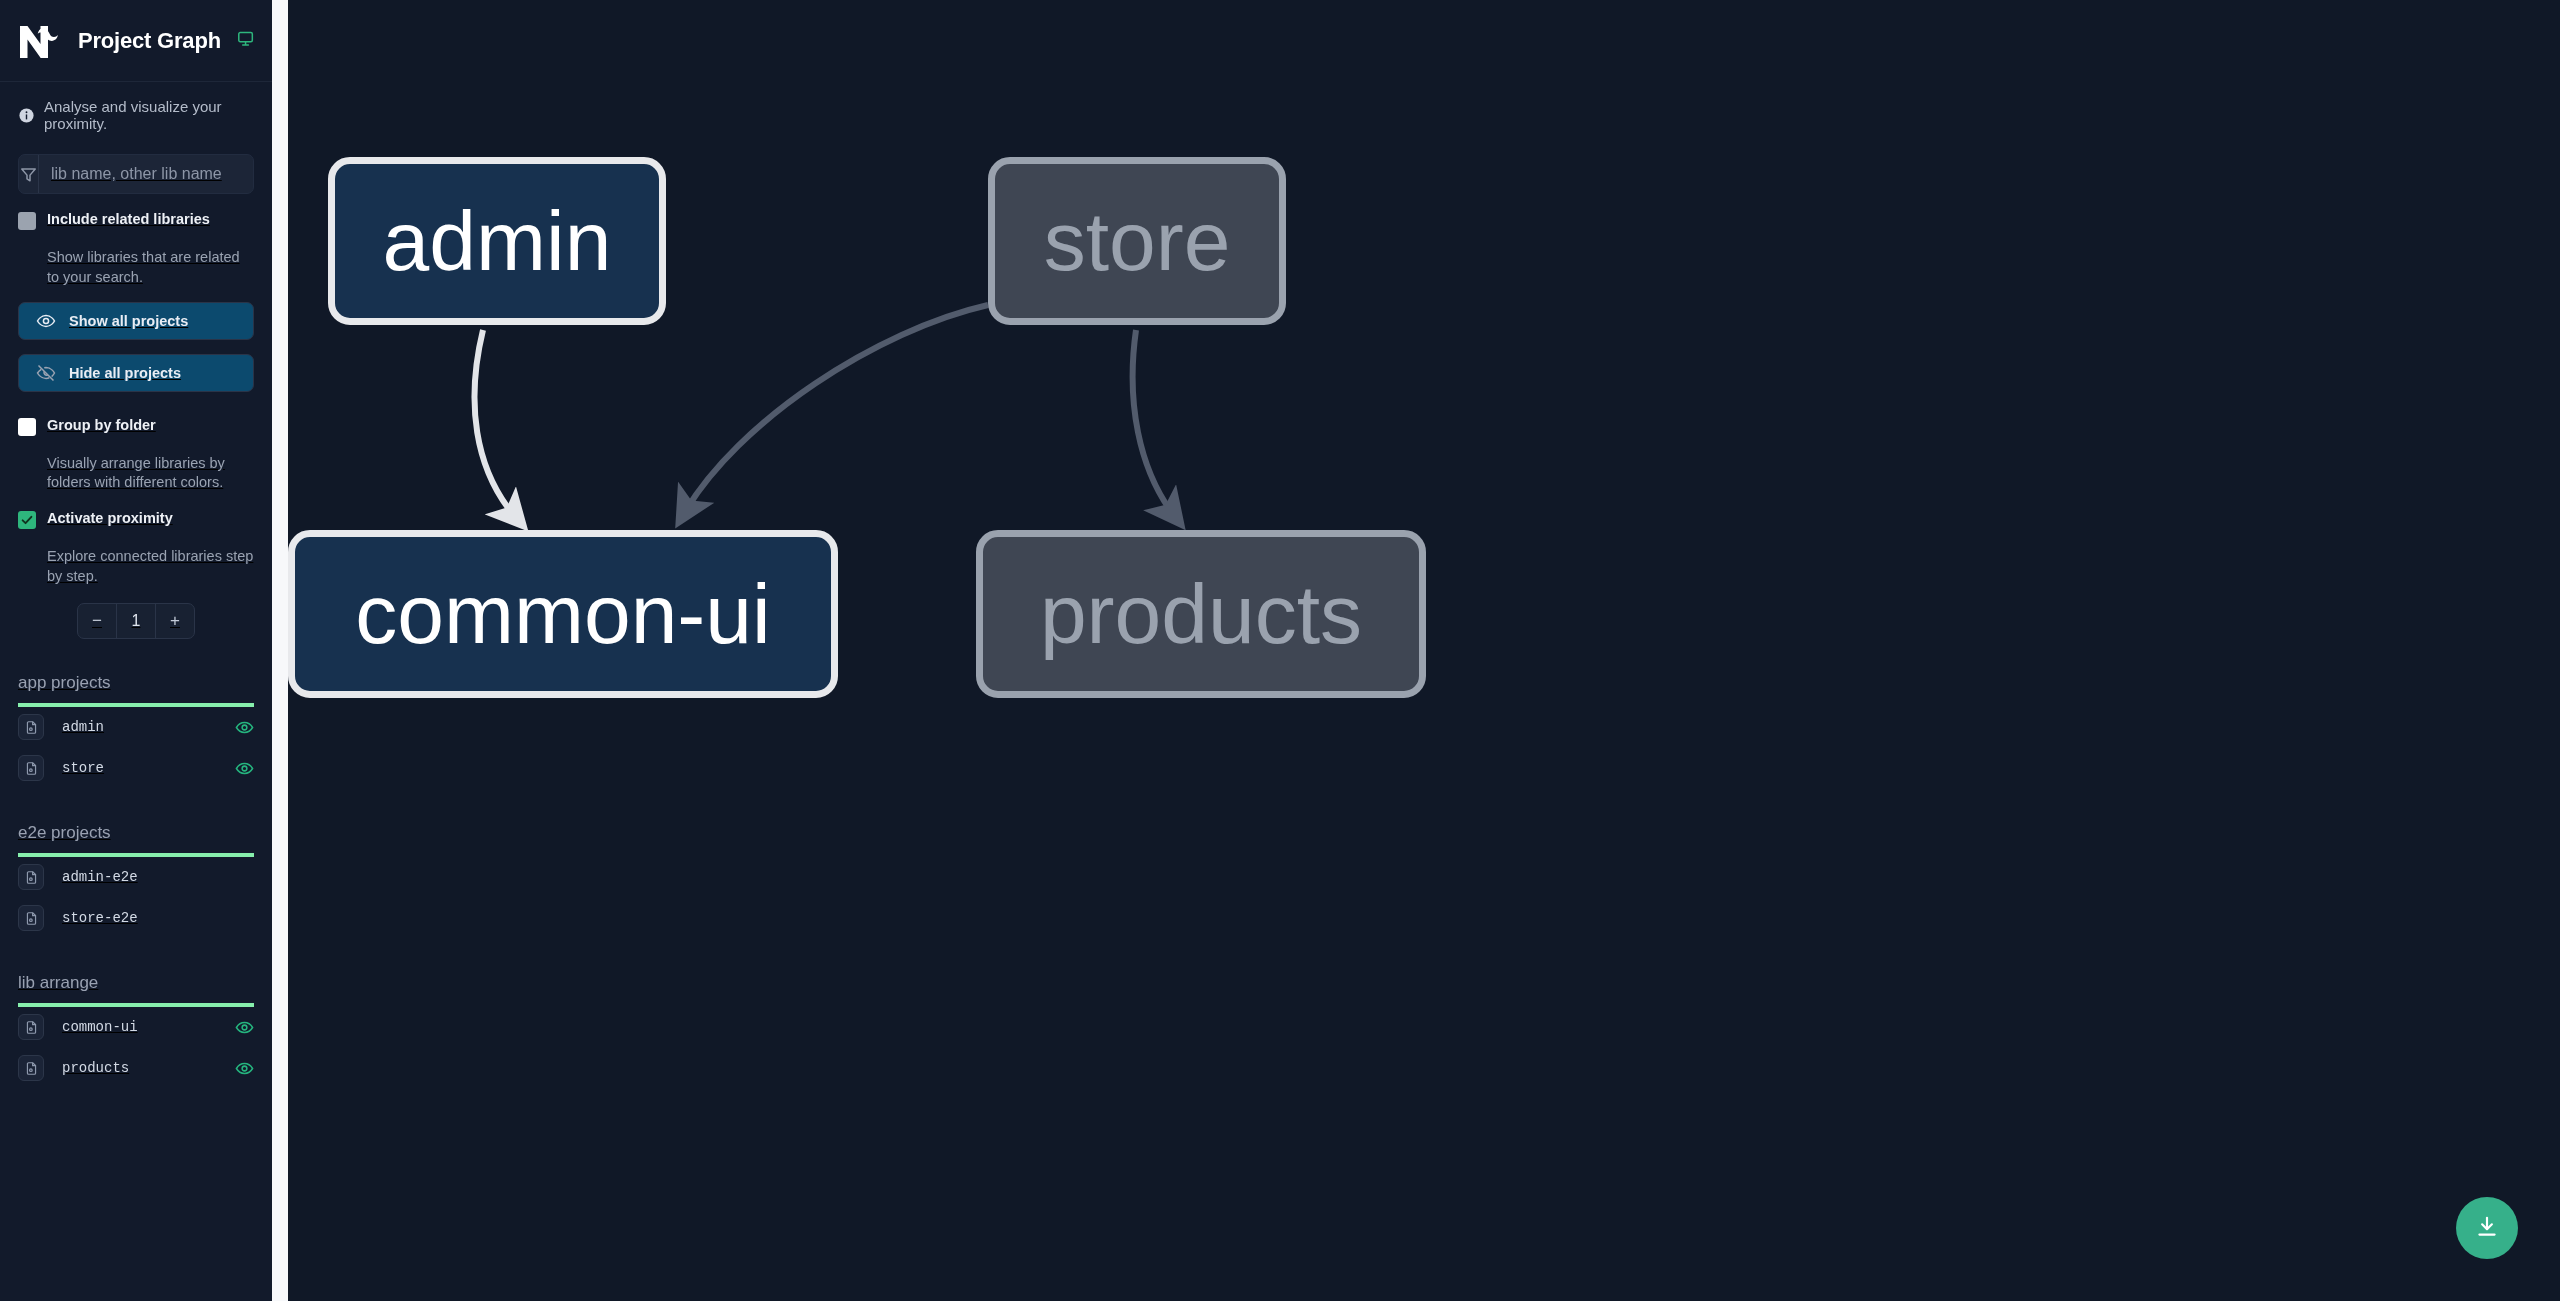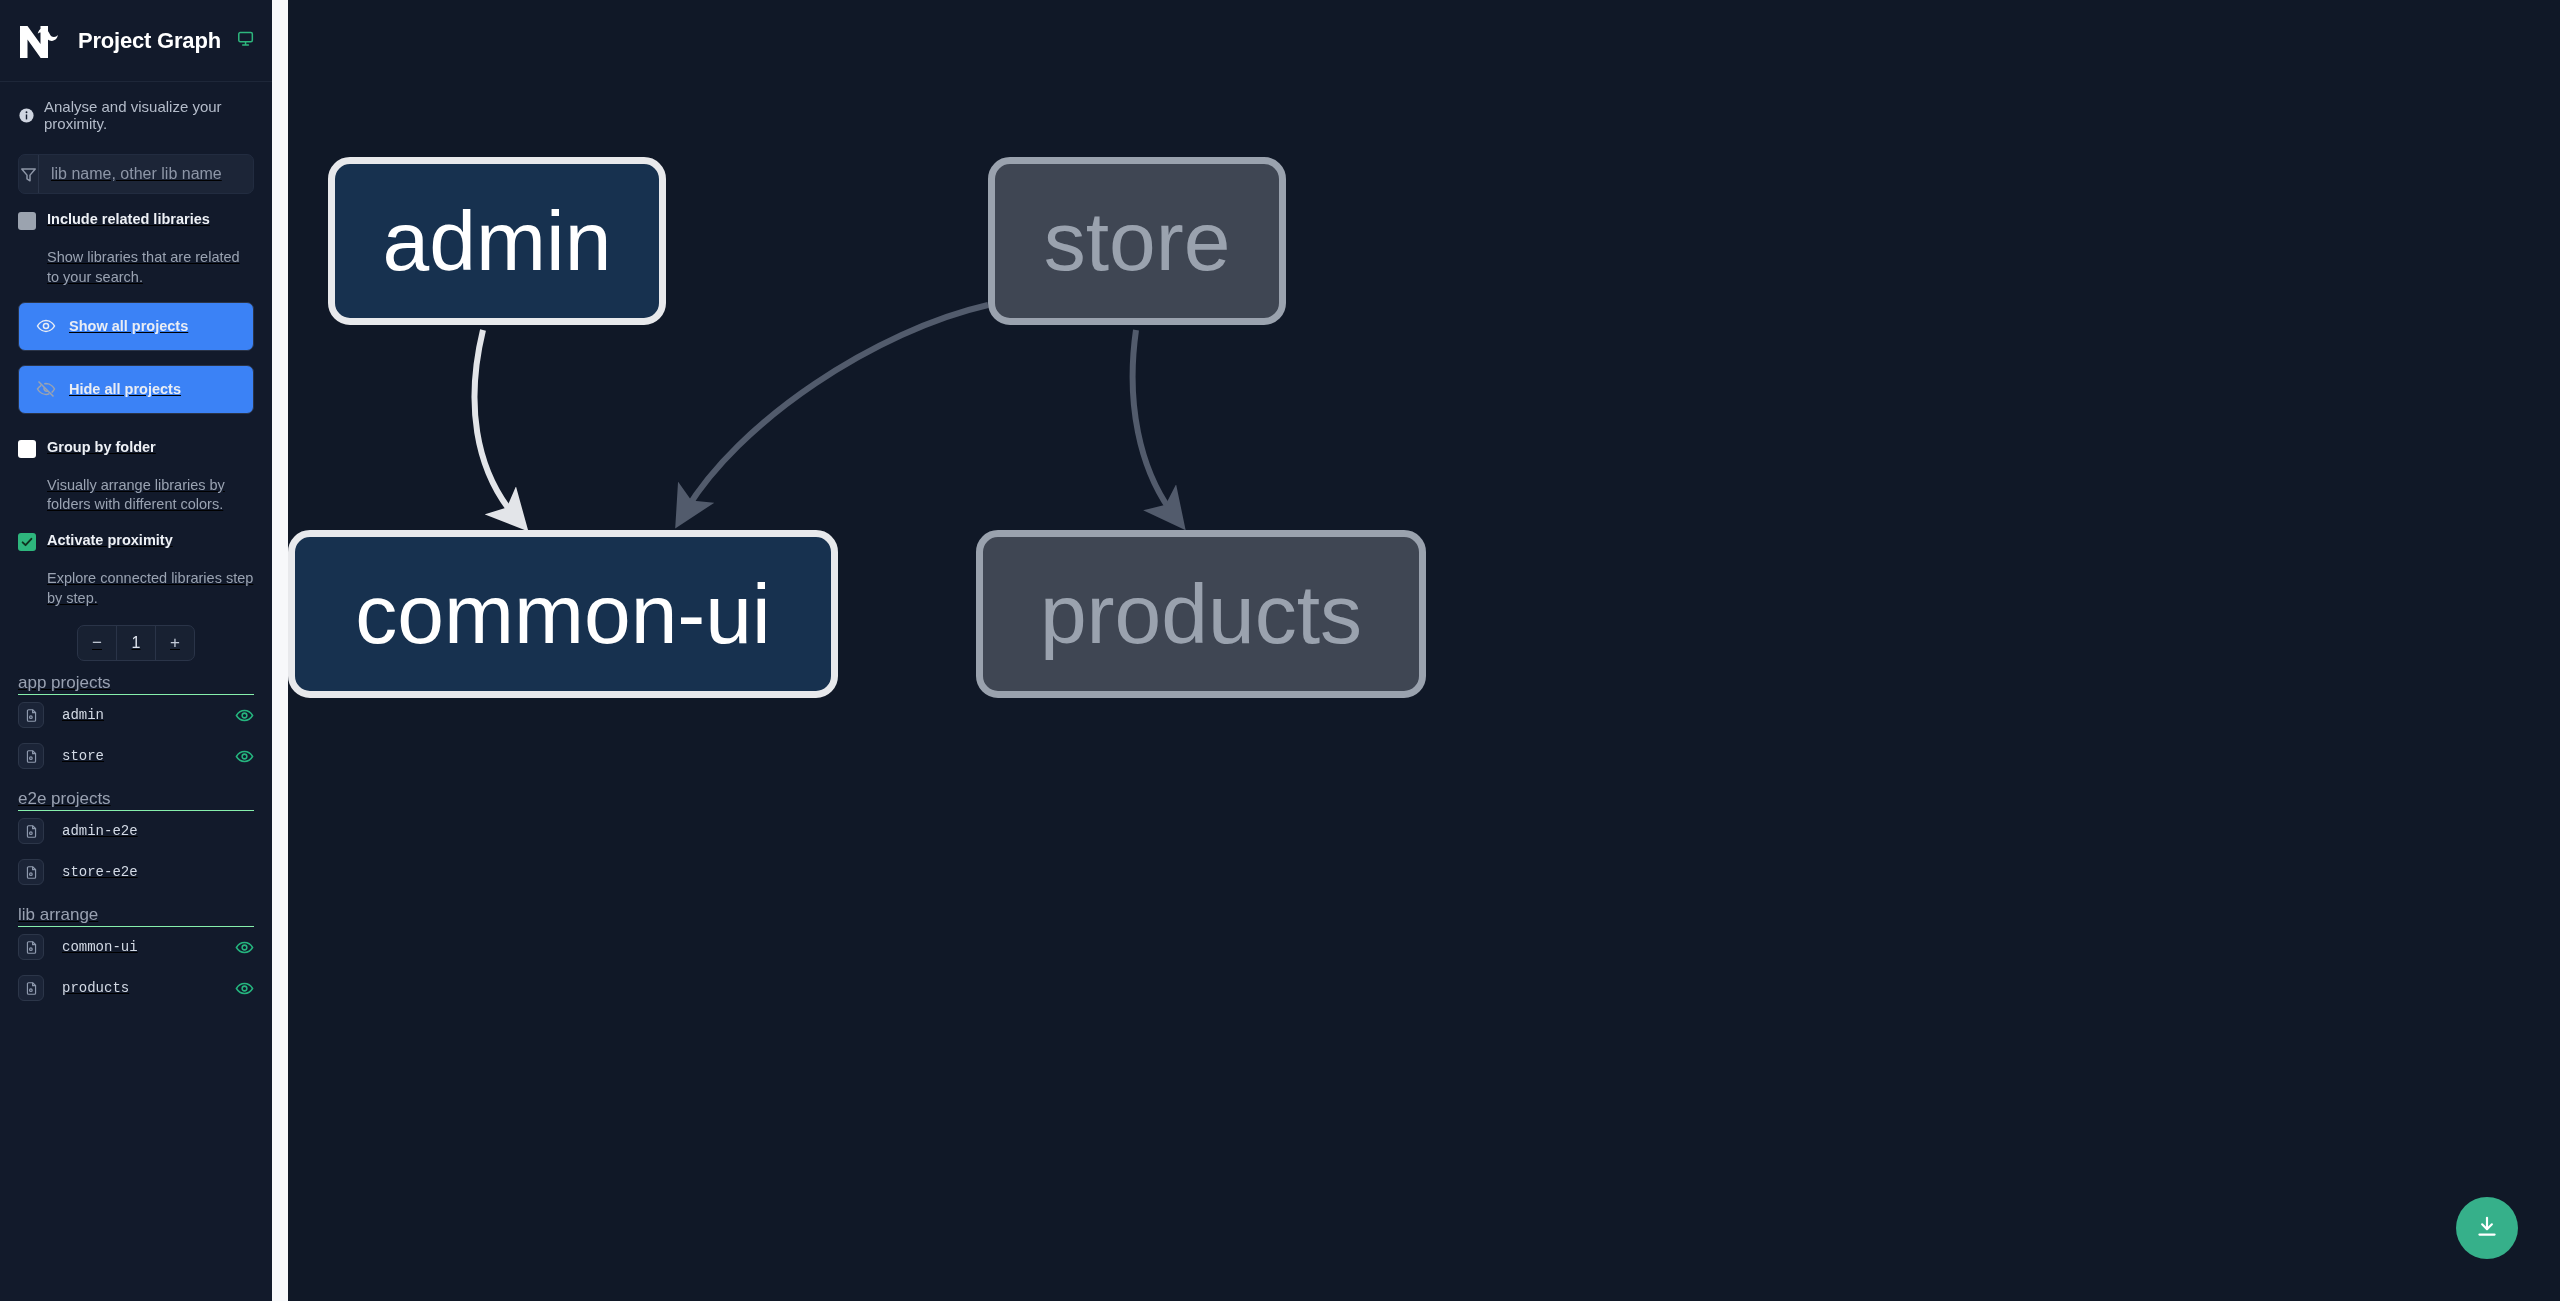--- a/index.html
+++ b/index.html
@@ -74,43 +74,43 @@
   }
   .chk.grey   { background: #9ba3af; }
   .chk.white  { background: #ffffff; }
   .chk.green  { background: #2eb67d; display: flex; align-items: center; justify-content: center; }
   .chk.green svg { width: 14px; height: 14px; }
   .chk-texts { flex: 1 1 auto; }
   .chk-label { color: #eef1f6; font-size: 14.5px; font-weight: 700; line-height: 1.25; }
   .chk-desc  { color: #9aa3b2; font-size: 14.5px; line-height: 1.36; margin-top: 20px; }
 
   .pill-btn {
-    margin-top: 14px; width: 100%; height: 49px;
-    background: #3b82f6; border: 1px solid #2a3448; border-radius: 7px;
+    margin-top: 14px; width: 100%; height: 38px;
+    background: #0c4a6e; border: 1px solid #2a3448; border-radius: 7px;
     display: flex; align-items: center; gap: 13px; padding: 0 17px;
     cursor: pointer;
   }
   .pill-btn .ic { width: 20px; height: 20px; flex: 0 0 20px; }
   .pill-btn span { color: #e9edf4; font-size: 14.5px; font-weight: 700; }
 
   .stepper {
     margin: 16px auto 0 auto; width: 118px; height: 36px;
     display: flex; border: 1px solid #2a3448; border-radius: 7px; overflow: hidden;
     background: #182132;
   }
   .stepper > div {
     flex: 1 1 0; display: flex; align-items: center; justify-content: center;
     color: #c3cbd8; font-size: 17px; cursor: pointer;
   }
   .stepper > div + div { border-left: 1px solid #2a3448; }
   .stepper .val { font-size: 16px; color: #dde3ec; cursor: default; }
 
   .sec-head {
-    color: #99a1b1; font-size: 17px; margin-top: 12px;
-    padding-bottom: 1px; border-bottom: 1px solid #86efac;
+    color: #99a1b1; font-size: 17px; margin-top: 34px;
+    padding-bottom: 10px; border-bottom: 4px solid #86efac;
   }
   .proj-row {
     display: flex; align-items: center; height: 41px; cursor: pointer;
   }
   .proj-badge {
     width: 26px; height: 26px; flex: 0 0 26px; border-radius: 6px;
     background: #1b2437; border: 1px solid #2c3ban; border: 1px solid #2c3649;
     display: flex; align-items: center; justify-content: center;
   }
   .proj-badge svg { width: 15px; height: 15px; }

